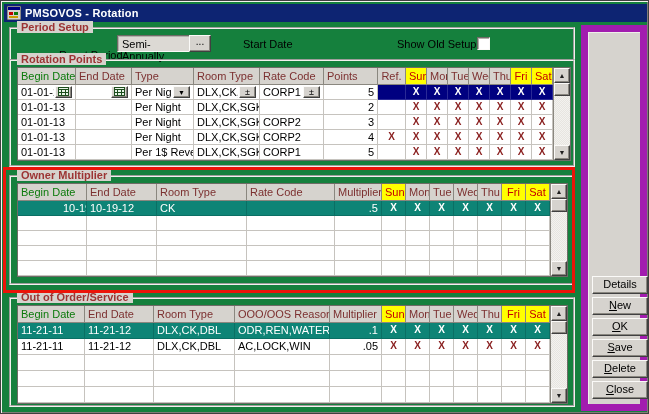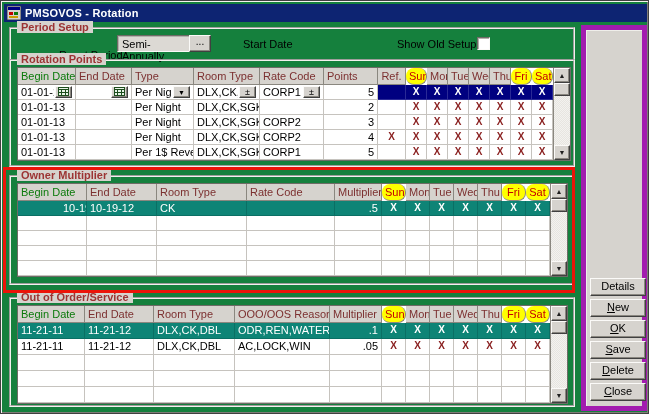--- a/index.html
+++ b/index.html
@@ -21,37 +21,37 @@
   .checkbox{position:absolute;width:13px;height:13px;background:#fff;box-sizing:border-box;
             border-top:1px solid #6e6b66;border-left:1px solid #6e6b66;border-bottom:1px solid #fbfaf8;border-right:1px solid #fbfaf8;
             box-shadow:inset 1px 1px 0 #b4b1ac;}
   
   .grid{position:absolute;display:flex;background:#fff;border:1px solid #6e6b66;box-sizing:content-box;}
   .grid-body{display:flex;flex-direction:column;}
   .trow{display:flex;}
   .c{box-sizing:border-box;border-right:1px solid #c6c3be;border-bottom:1px solid #c6c3be;
      padding:1px 3px;font-size:11px;line-height:12px;height:15px;overflow:hidden;white-space:nowrap;background:#fff;color:#000;}
   .thead .c{background:#d6d3ce;border-right:1px solid #8a877f;border-bottom:1px solid #8a877f;height:17px;line-height:14px;}
-  .h-green{color:#0b7a0b;} .h-maroon{color:#7c3030;} .h-yellow{background:#ffff00 !important;color:#c40000;border-radius:8px;}
+  .h-green{color:#0b7a0b;} .h-maroon{color:#7c3030;} .h-yellow{background:#ffff00 !important;color:#c40000;}
   .al{text-align:left}.ar{text-align:right}.ac{text-align:center}
   .x{color:#8b2222;font-weight:bold;font-size:10px;}
   .row-teal .c{background:#0e8476;color:#fff;border-right-color:#0a6f64;border-bottom-color:#0a6f64;}
   .row-teal .x{color:#fff;}
   .cell-navy{background:#000080 !important;color:#fff !important;border-right-color:#2a2a96 !important;border-bottom-color:#2a2a96 !important;}
   .edit{display:flex;align-items:center;justify-content:space-between;}
   .edit .etext{overflow:hidden;white-space:nowrap;flex:1;}
   .minibtn{flex:0 0 auto;width:17px;height:12px;font-size:9px;line-height:10px;padding:0;margin-left:1px;}
   .combo .minibtn{font-size:7px;line-height:11px;}
   .vscroll{width:16px;background:#edebe6;border-left:1px solid #8a877f;display:flex;flex-direction:column;}
   .sbtn{height:15px;font-size:7px;line-height:13px;color:#202020;}
   .sthumb{height:13px;}
   .strack{flex:1;background:repeating-conic-gradient(#e7e5e0 0% 25%, #f3f2ef 0% 50%) 0 0/2px 2px;}
   
   #right-panel{position:absolute;left:580px;top:24px;width:66px;height:386px;background:#d6d3ce;
-               border:5px solid #a21caf;box-shadow:inset 1px 1px 0 #efeeea;box-sizing:border-box;}
+               border:7px solid #a21caf;box-shadow:inset 1px 1px 0 #efeeea;box-sizing:border-box;}
   #action-buttons{position:absolute;left:4px;bottom:5px;width:56px;display:flex;flex-direction:column;gap:3px;}
   .actbtn{width:56px;height:18px;font-size:11px;line-height:15px;}
   
   #highlight-rect{position:absolute;left:2px;top:166px;width:572px;height:126px;border:3px solid #ec1409;box-sizing:border-box;pointer-events:none;z-index:50;}
 </style>
 </head>
 <body>
 
 <div id="window">
 

